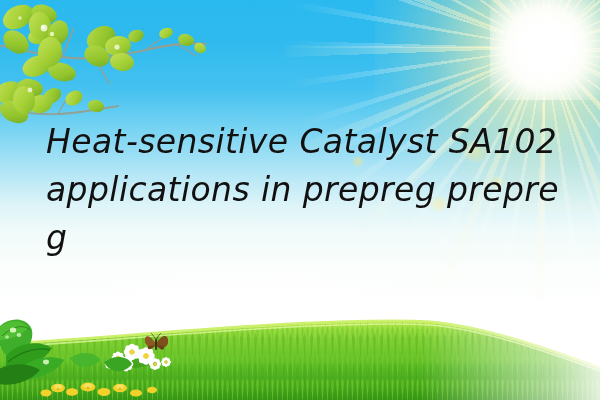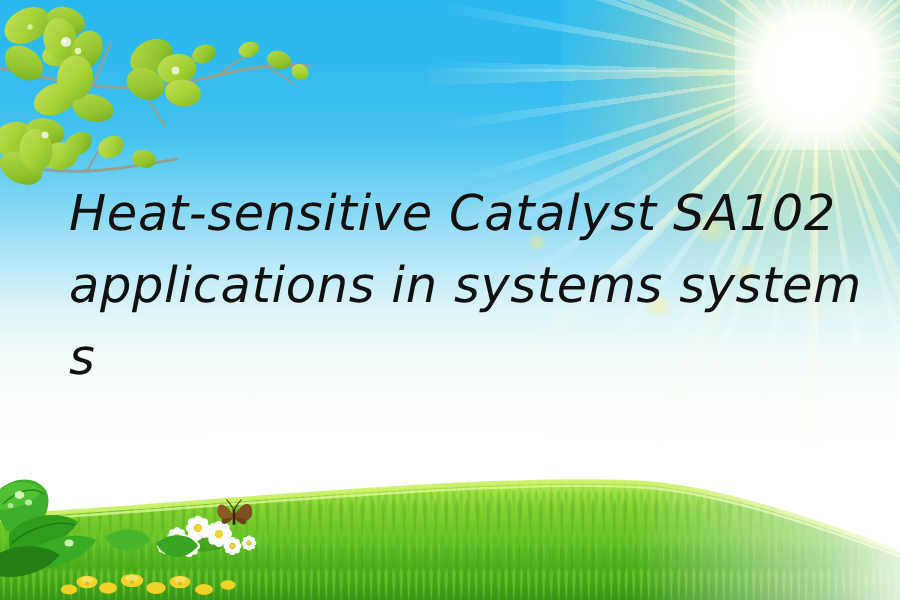--- a/index.html
+++ b/index.html
@@ -215,21 +215,21 @@
       <ellipse cx="14" cy="112" rx="15" ry="10" fill="url(#lf2)" transform="rotate(26 14 112)"></ellipse>
       <ellipse cx="40" cy="104" rx="12" ry="9" fill="url(#lf)" transform="rotate(-6 40 104)"></ellipse>
       <ellipse cx="24" cy="100" rx="11" ry="14" fill="url(#lf)" transform="rotate(-4 24 100)"></ellipse>
       <ellipse cx="52" cy="96" rx="10" ry="7" fill="url(#lf2)" transform="rotate(-34 52 96)"></ellipse>
       <ellipse cx="74" cy="98" rx="9" ry="7" fill="url(#lf)" transform="rotate(-30 74 98)"></ellipse>
       <ellipse cx="96" cy="106" rx="8" ry="6" fill="url(#lf2)" transform="rotate(10 96 106)"></ellipse>
       <circle cx="30" cy="90" r="2.4" fill="#ffffff" opacity="0.7"></circle>
     </svg>
   </div>
 
-  <div class="title">Heat-sensitive Catalyst SA102 applications in systems systems</div>
+  <div class="title">Heat-sensitive Catalyst SA102 applications in prepreg prepreg</div>
 
   <div class="hill">
     <svg width="600" height="100" viewBox="0 0 600 100">
       <defs>
         <linearGradient id="gg" x1="0" y1="0" x2="0" y2="1">
           <stop offset="0%" stop-color="#b6e74a"></stop>
           <stop offset="25%" stop-color="#7ecf2f"></stop>
           <stop offset="60%" stop-color="#4eb31f"></stop>
           <stop offset="100%" stop-color="#2d8a12"></stop>
         </linearGradient>

